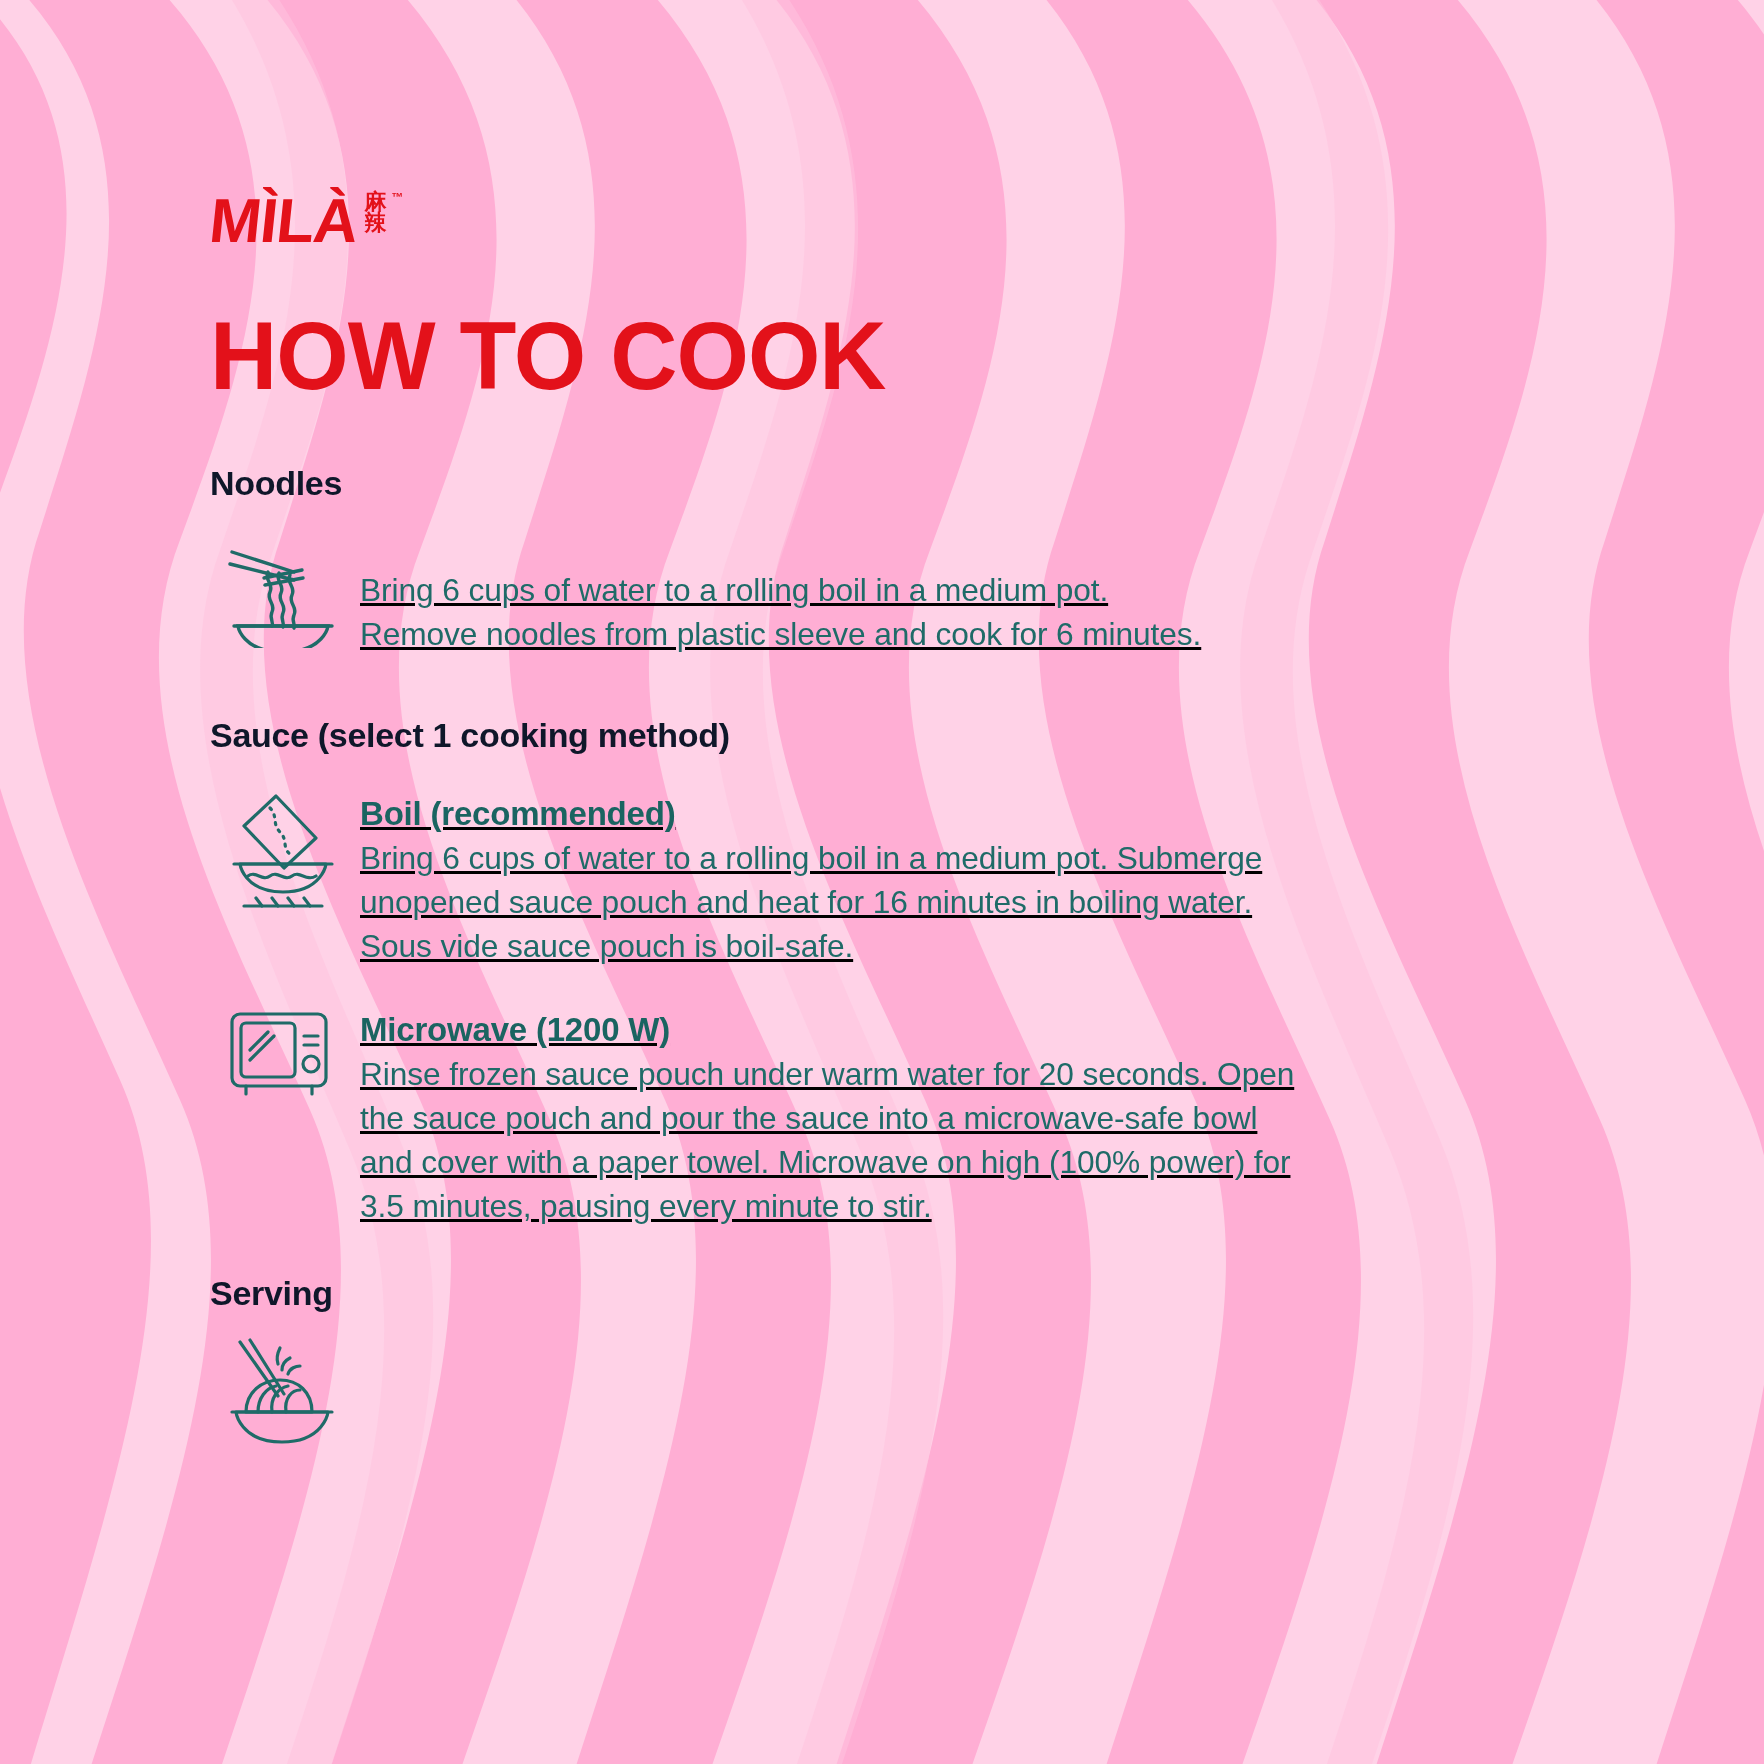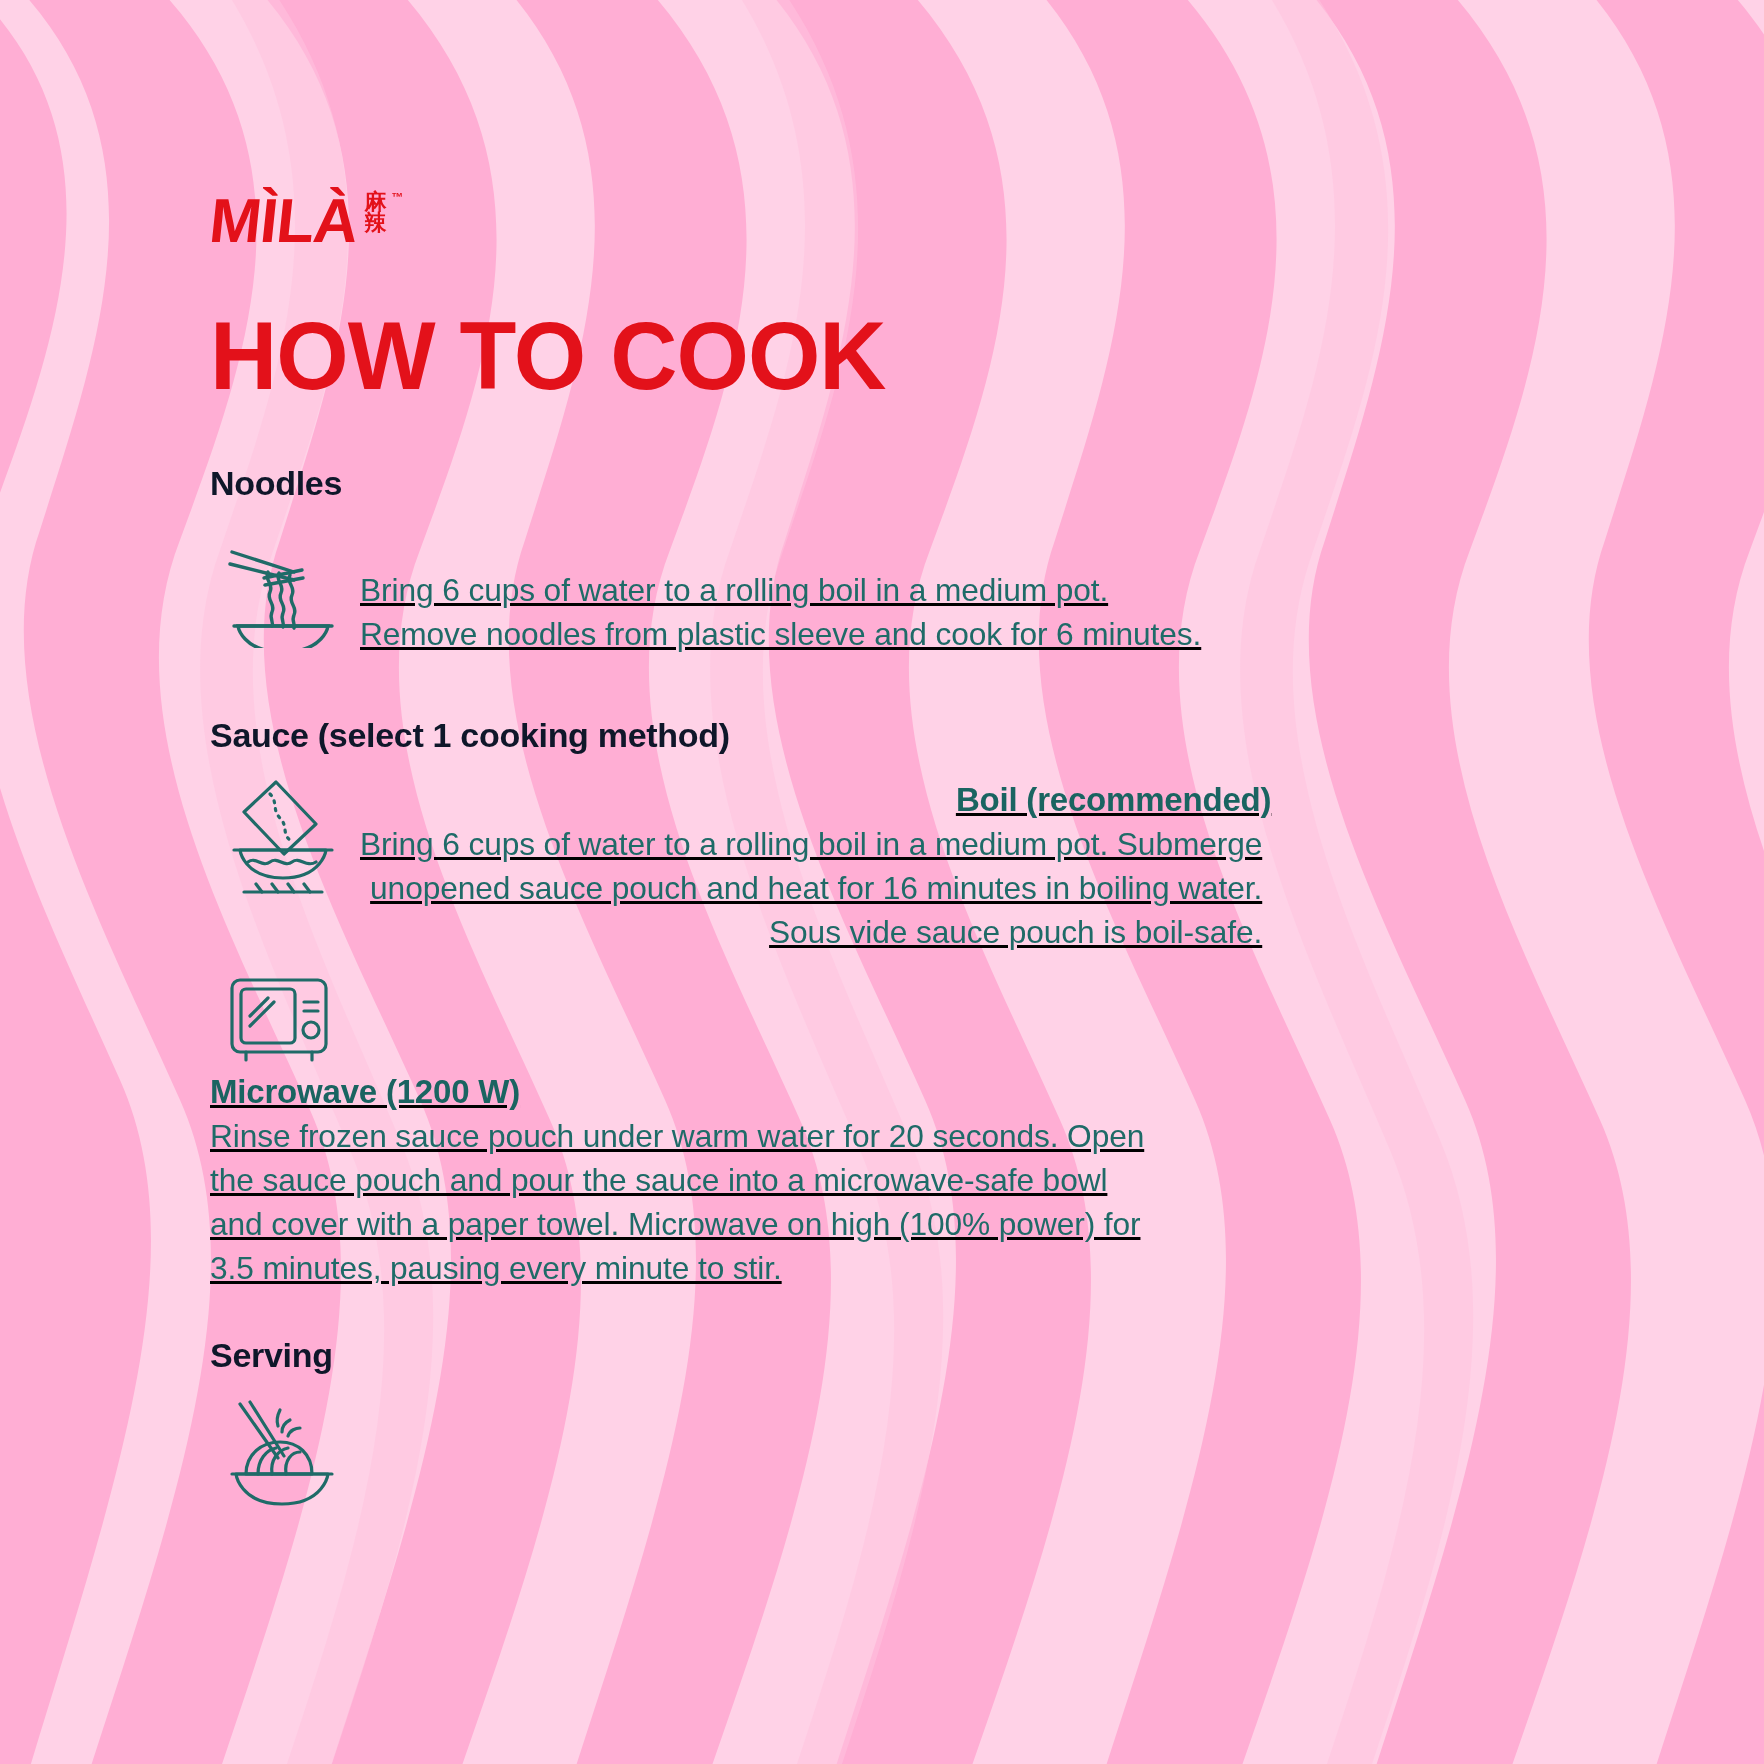--- a/index.html
+++ b/index.html
@@ -125,22 +125,22 @@
   .method-title {
     color:#1A6461;
     font-weight:bold;
     font-size:33px;
     line-height:44px;
     letter-spacing:-0.2px;
     font-family:"Liberation Sans Narrow","Liberation Sans", sans-serif;
   }
 
   #noodles-row { margin-top:26px; }
-  #boil-row    { margin-top:22px;text-align:right; }
-  #mw-row      { margin-top:18px;flex-direction:column; }
+  #boil-row    { margin-top:36px; }
+  #mw-row      { margin-top:38px; }
   #serving-row { margin-top:22px; }
 
   #noodles-row .text-cell { padding-top:40px; }
   #serving-row .text-cell { padding-top:34px; }
 
   .icon-svg { display:block; }
 </style>
 </head>
 <body>
 

